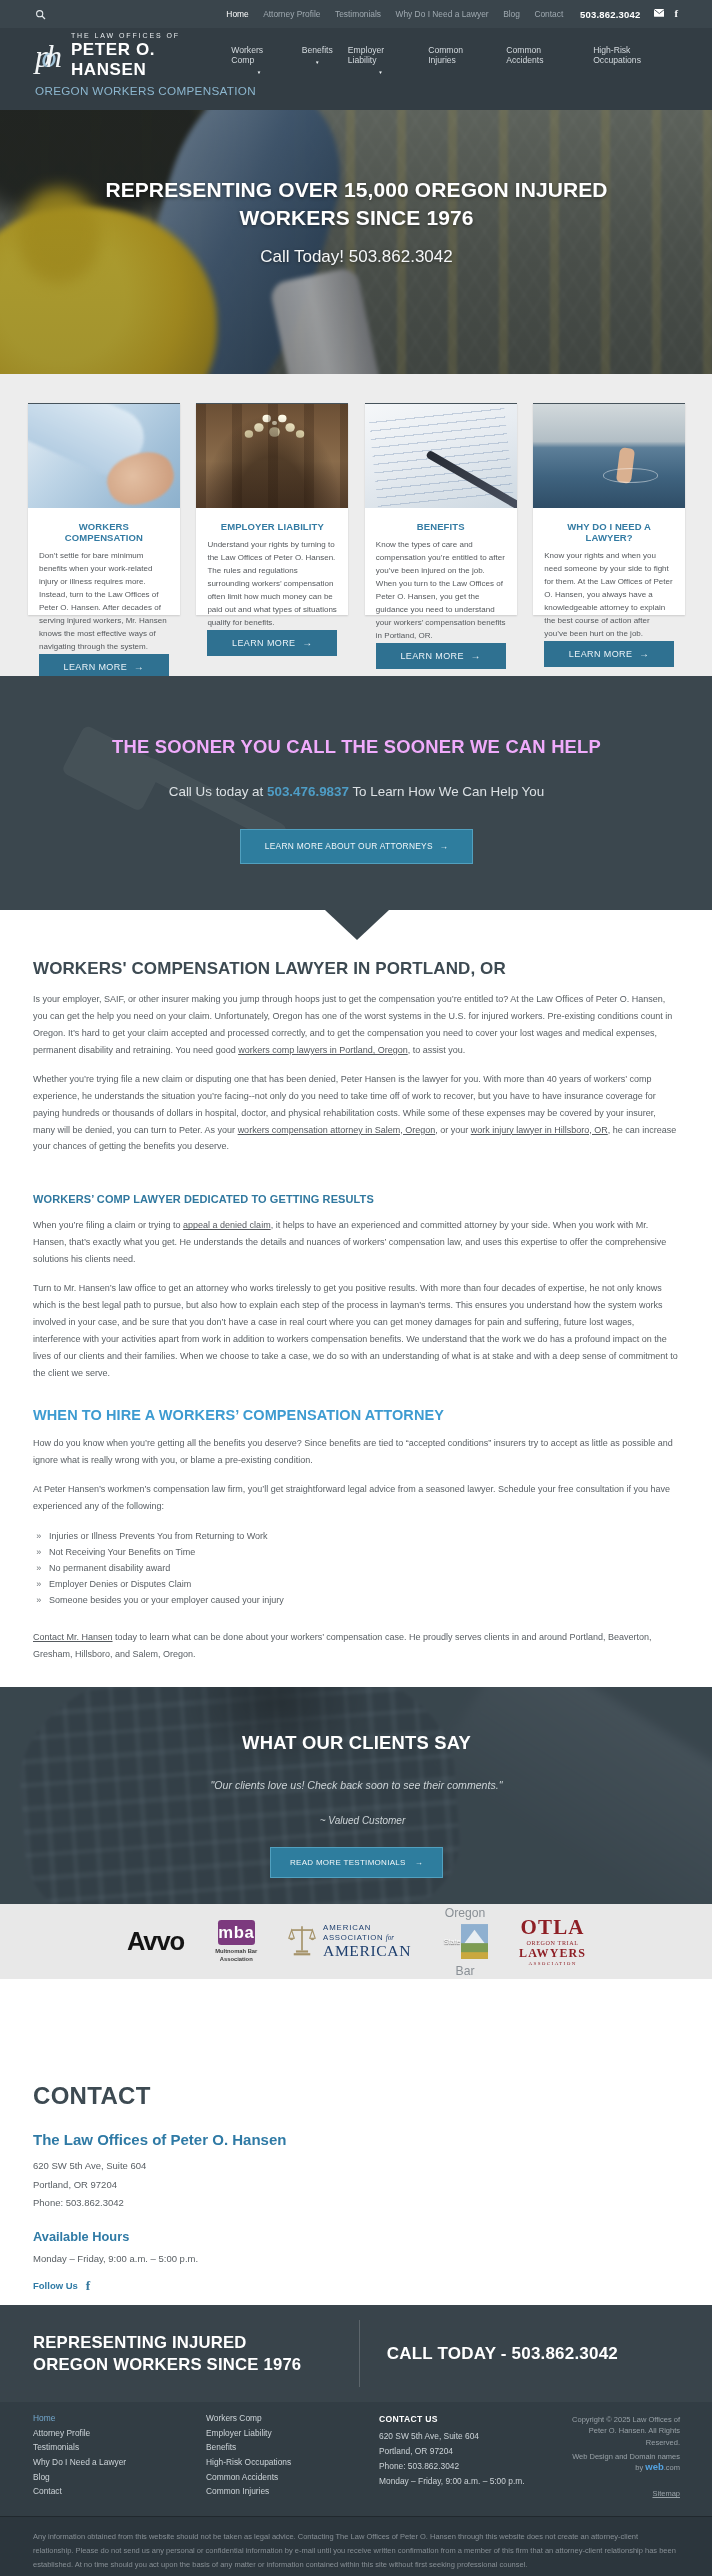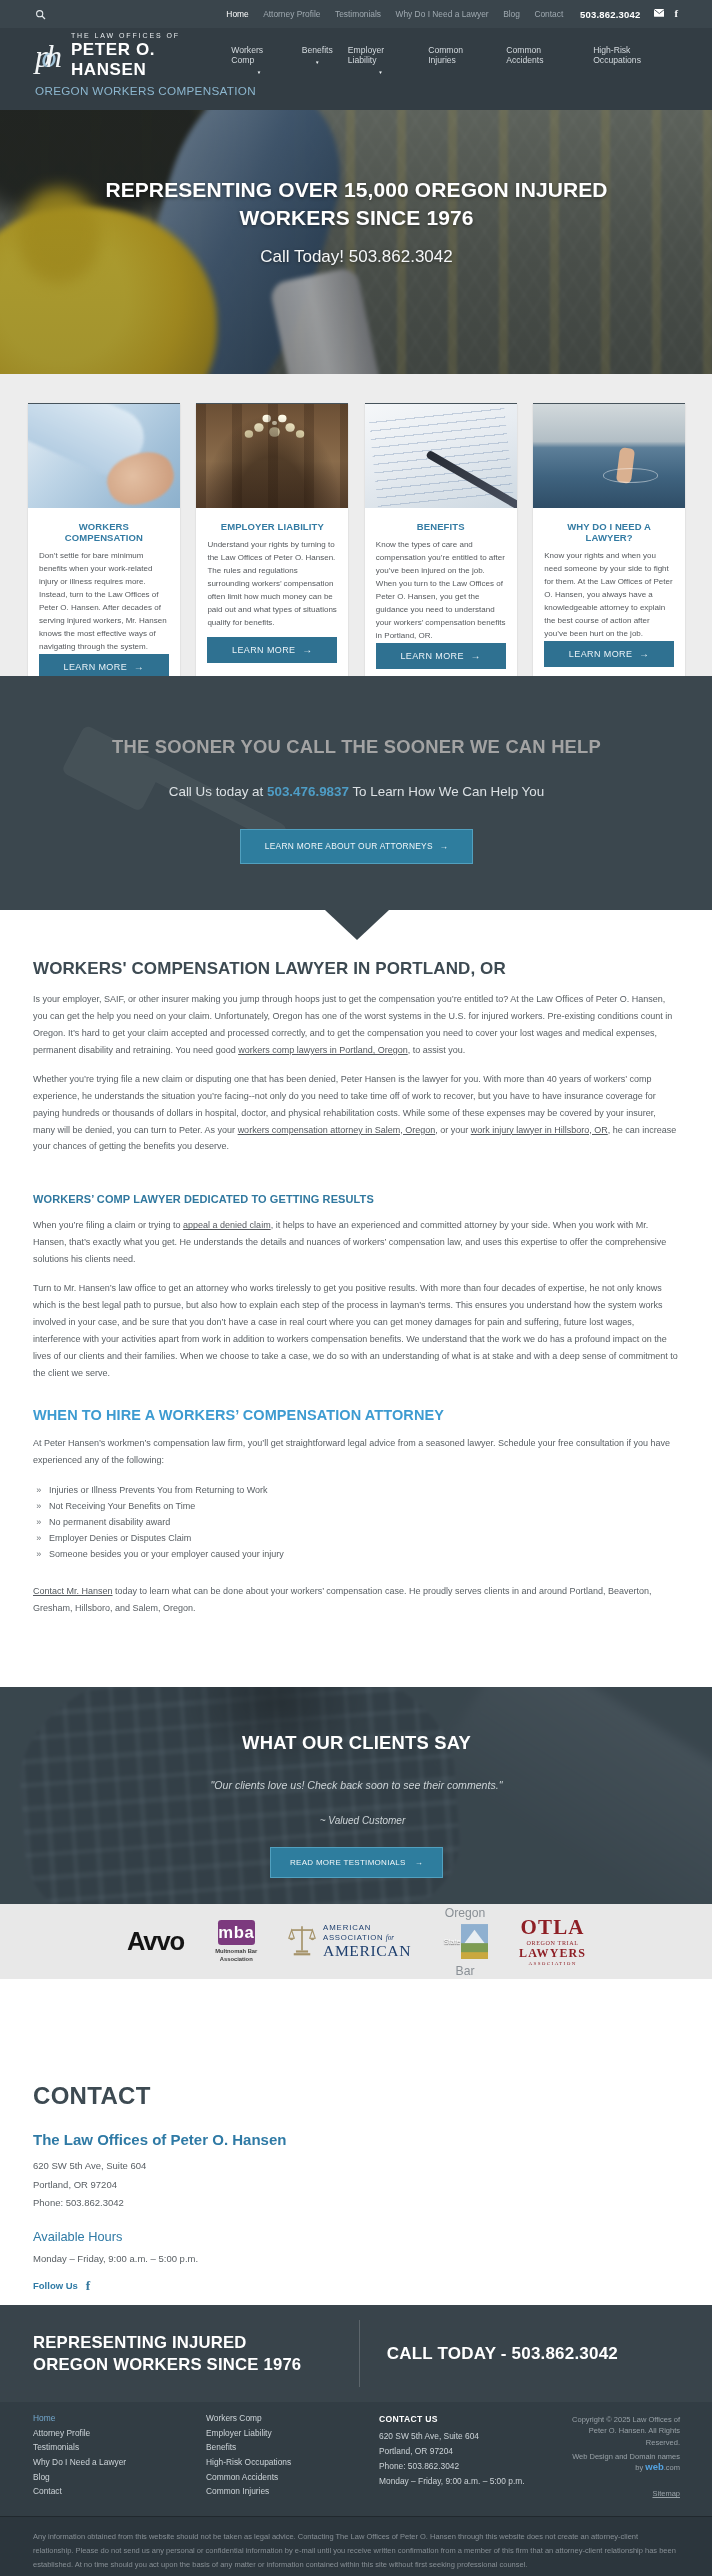--- a/index.html
+++ b/index.html
@@ -61,21 +61,21 @@
     background:linear-gradient(90deg,#cfcfd2,#f2f2f4 45%,#9fa0a6); }
   .hero-overlay { position:absolute; inset:0; background:linear-gradient(180deg,rgba(40,44,46,.33),rgba(40,44,46,.42)); }
   .hero-content { position:relative; z-index:2; text-align:center; padding-top:66px; }
   .hero-headline { font-size:21px; font-weight:bold; color:#ffffff; letter-spacing:0.1px; line-height:1.32;
     text-shadow:0 1.1px 3.9px rgba(0,0,0,.45); }
   .hero-sub { margin-top:15.6px; font-size:17px; color:#f5f7f8; text-shadow:0 1.1px 3.3px rgba(0,0,0,.45); }
 
   
   .cards-section { height:302px; background:#ededed; padding:29px 28px 0; overflow:hidden; }
   .cards-grid { display:grid; grid-template-columns:repeat(4,1fr); gap:16.7px; }
-  .card { background:#ffffff; box-shadow:0 0.6px 1.7px rgba(0,0,0,.14); display:flex; flex-direction:column; height:273px; }
+  .card { background:#ffffff; box-shadow:0 0.6px 1.7px rgba(0,0,0,.14); display:flex; flex-direction:column; height:212px; }
   .card-img { height:105px; position:relative; overflow:hidden; border-top:1.7px solid #46535b; flex-shrink:0; }
   .ci-back { background:linear-gradient(135deg,#e6eef5 0%,#bdd4e6 40%,#a2c0d8 70%,#8cb0cc 100%); }
   .ci-back::before { content:""; position:absolute; left:-16.7px; top:-11px; width:134px; height:67px; transform:rotate(24deg);
     background:linear-gradient(180deg,#dce9f3,#b4cde2); border-radius:28px; filter:blur(1.7px); }
   .ci-back::after { content:""; position:absolute; left:52%; top:48%; width:67px; height:49px; border-radius:45%;
     background:radial-gradient(circle at 40% 40%,#e3bfa2,#cfa182 75%); transform:rotate(-18deg); filter:blur(1.1px); }
   .ci-court { background:linear-gradient(180deg,#6b4f35 0%,#7d5f41 30%,#8a6c4b 55%,#5f4733 100%); }
   .ci-court::before { content:""; position:absolute; left:50%; top:16.7px; width:4.5px; height:4.5px; border-radius:50%; background:#fff8dc;
     box-shadow:-15.6px 4.5px 0 2.2px #f5ecc8, 15.6px 4.5px 0 2.2px #f5ecc8, -7.8px -4.5px 0 1.7px #fffbe8, 7.8px -4.5px 0 1.7px #fffbe8,
       0 9px 0 2.8px #f0e6bd, -25.6px 11px 0 1.7px #e8ddb2, 25.6px 11px 0 1.7px #e8ddb2; }
@@ -98,21 +98,21 @@
   .card-text { font-size:8px; line-height:1.62; color:#55595d; }
   .card-btn { margin-top:auto; background:#2f7191; color:#eaf3f8; border:none; height:25.6px; font-size:9px;
     letter-spacing:0.4px; cursor:pointer; font-family:inherit; display:flex; align-items:center; justify-content:center; gap:6.7px; }
   .card-btn .arr { font-size:10px; }
 
   
   .cta-section { height:234px; background:#3b474e; position:relative; overflow:hidden; text-align:center; padding-top:60px; }
   .cta-gavel { position:absolute; left:61px; top:11px; width:256px; height:234px; opacity:.05; transform:rotate(-18deg); }
   .cta-gavel::before { content:""; position:absolute; left:22px; top:33px; width:89px; height:53px; background:#ffffff; border-radius:6.7px; transform:rotate(45deg); }
   .cta-gavel::after { content:""; position:absolute; left:72px; top:111px; width:161px; height:20px; background:#ffffff; border-radius:10px; transform:rotate(45deg); }
-  .cta-heading { position:relative; font-size:18.4px; font-weight:bold; color:#a3a3a3; letter-spacing:0.2px; }
+  .cta-heading { position:relative; font-size:18.4px; font-weight:bold; color:#f0abfc; letter-spacing:0.2px; }
   .cta-sub { position:relative; margin-top:25.6px; font-size:13.4px; color:#dce1e4; }
   .cta-sub .cta-phone { color:#4e9dc6; font-weight:bold; }
   .cta-btn { position:relative; margin-top:30px; display:inline-flex; align-items:center; gap:6.7px; background:#2e7d9e;
     color:#f0f6f9; border:0.6px solid #51a0bf; padding:0 23.4px; height:35px; font-size:8.4px; letter-spacing:0.3px;
     cursor:pointer; font-family:inherit; }
 
   
   .article { height:777px; background:#ffffff; position:relative; padding:49px 33px 0; overflow:hidden; }
   .article::before { content:""; position:absolute; top:0; left:50%; transform:translateX(-50%);
     border-left:32px solid transparent; border-right:32px solid transparent; border-top:30px solid #3b474e; }
@@ -168,21 +168,21 @@
   .otla-abbr { font-size:21px; font-weight:bold; letter-spacing:1.1px; line-height:1; }
   .otla-s1 { font-size:6.1px; letter-spacing:0.6px; margin-top:2.2px; }
   .otla-s2 { font-size:12px; font-weight:bold; letter-spacing:1.1px; }
   .otla-s3 { font-size:5px; letter-spacing:1.4px; }
 
   
   .contact-section { height:326px; background:#ffffff; padding:103px 33px 0; overflow:hidden; }
   .contact-heading { font-size:24px; font-weight:bold; color:#3d4a52; letter-spacing:0.3px; }
   .contact-firm { margin-top:21px; font-size:15px; font-weight:bold; color:#2f7aa5; display:inline-block; }
   .contact-lines { margin-top:9px; font-size:9.5px; color:#5a6065; line-height:1.95; }
-  .contact-hours-h { margin-top:16.7px; font-size:12.8px; font-weight:normal; color:#2f7aa5; }
+  .contact-hours-h { margin-top:16.7px; font-size:12.8px; font-weight:bold; color:#2f7aa5; }
   .contact-hours { margin-top:9px; font-size:9.5px; color:#5a6065; }
   .contact-follow { margin-top:13.4px; display:flex; align-items:center; gap:7.8px; }
   .follow-label { font-size:9.5px; font-weight:bold; color:#2f7aa5; }
   .contact-fb { font-family:"Liberation Serif",serif; font-weight:bold; font-size:13.4px; color:#35789e; cursor:pointer; }
 
   
   .banner { height:97px; background:#39444b; display:flex; align-items:center; overflow:hidden; }
   .banner-left { flex:1; padding-left:33px; }
   .banner-l1, .banner-l2 { font-size:16.7px; font-weight:bold; color:#ffffff; letter-spacing:0.2px; line-height:1.3; }
   .banner-divider { width:0.6px; height:67px; background:rgba(255,255,255,.18); }
@@ -362,20 +362,21 @@
 <div class="article">
   <h1>WORKERS' COMPENSATION LAWYER IN PORTLAND, OR</h1>
   <p><span>Is your employer, SAIF, or other insurer making you jump through hoops just to get the compensation you’re entitled to? At the Law Offices of Peter O. Hansen, you can get the help you need on your claim. Unfortunately, Oregon has one of the worst systems in the U.S. for injured workers.  Pre-existing conditions count in Oregon. It’s hard to get your claim accepted and processed correctly, and to get the compensation you need to cover your lost wages and medical expenses, permanent disability and retraining. You need good </span><a class="g-link">workers comp lawyers in Portland, Oregon</a><span>, to assist you.</span></p>
   <p><span>Whether you’re trying file a new claim or disputing one that has been denied, Peter Hansen is the lawyer for you. With more than 40 years of workers’ comp experience, he understands the situation you’re facing--not only do you need to take time off of work to recover, but you have to have insurance coverage for  paying hundreds or thousands of dollars in hospital, doctor, and physical rehabilitation costs. While some of these expenses may be covered by your insurer, many will be denied, you can turn to Peter. As your </span><a class="g-link">workers compensation attorney in Salem, Oregon</a><span>, or your </span><a class="g-link">work injury lawyer in Hillsboro, OR</a><span>, he can increase your chances of getting the benefits you deserve.</span></p>
 
   <h2 class="h2-results">WORKERS’ COMP LAWYER DEDICATED TO GETTING RESULTS</h2>
   <p><span>When you’re filing a claim or trying to </span><a class="g-link">appeal a denied claim</a><span>, it helps to have an experienced and committed attorney by your side. When you work with Mr. Hansen, that’s exactly what you get. He understands the details and nuances of workers’ compensation law, and uses this expertise to offer the comprehensive solutions his clients need.</span></p>
   <p>Turn to Mr. Hansen’s law office to get an attorney who works tirelessly to get you positive results. With more than four decades of expertise, he not only knows which is the best legal path to pursue, but also how to explain each step of the process in layman’s terms. This ensures you understand how the system works involved in your case, and be sure that you don’t have a case in real court where you can get money damages for pain and suffering, future lost wages, interference with your activities apart from work in addition to workers compensation benefits.  We understand that the work we do has a profound impact on the lives of our clients and their families. When we choose to take a case, we do so with an understanding of what is at stake and with a deep sense of commitment to the client we serve.</p>
 
   <h2 class="h2-hire">WHEN TO HIRE A WORKERS’ COMPENSATION ATTORNEY</h2>
+  <p>How do you know when you’re getting all the benefits you deserve? Since benefits are tied to “accepted conditions” insurers try to accept as little as possible and ignore what is really wrong with you, or blame a pre-existing condition.</p>
   <p>At Peter Hansen’s workmen’s compensation law firm, you’ll get straightforward  legal advice from a seasoned lawyer. Schedule your free consultation if you have experienced any of the following:</p>
   <ul class="bullets">
     <li>
         <span class="bmark">»</span>
         <span>Injuries or Illness Prevents You from Returning to Work</span>
       </li>
     <li>
         <span class="bmark">»</span>
         <span>Not Receiving Your Benefits on Time</span>
       </li>

